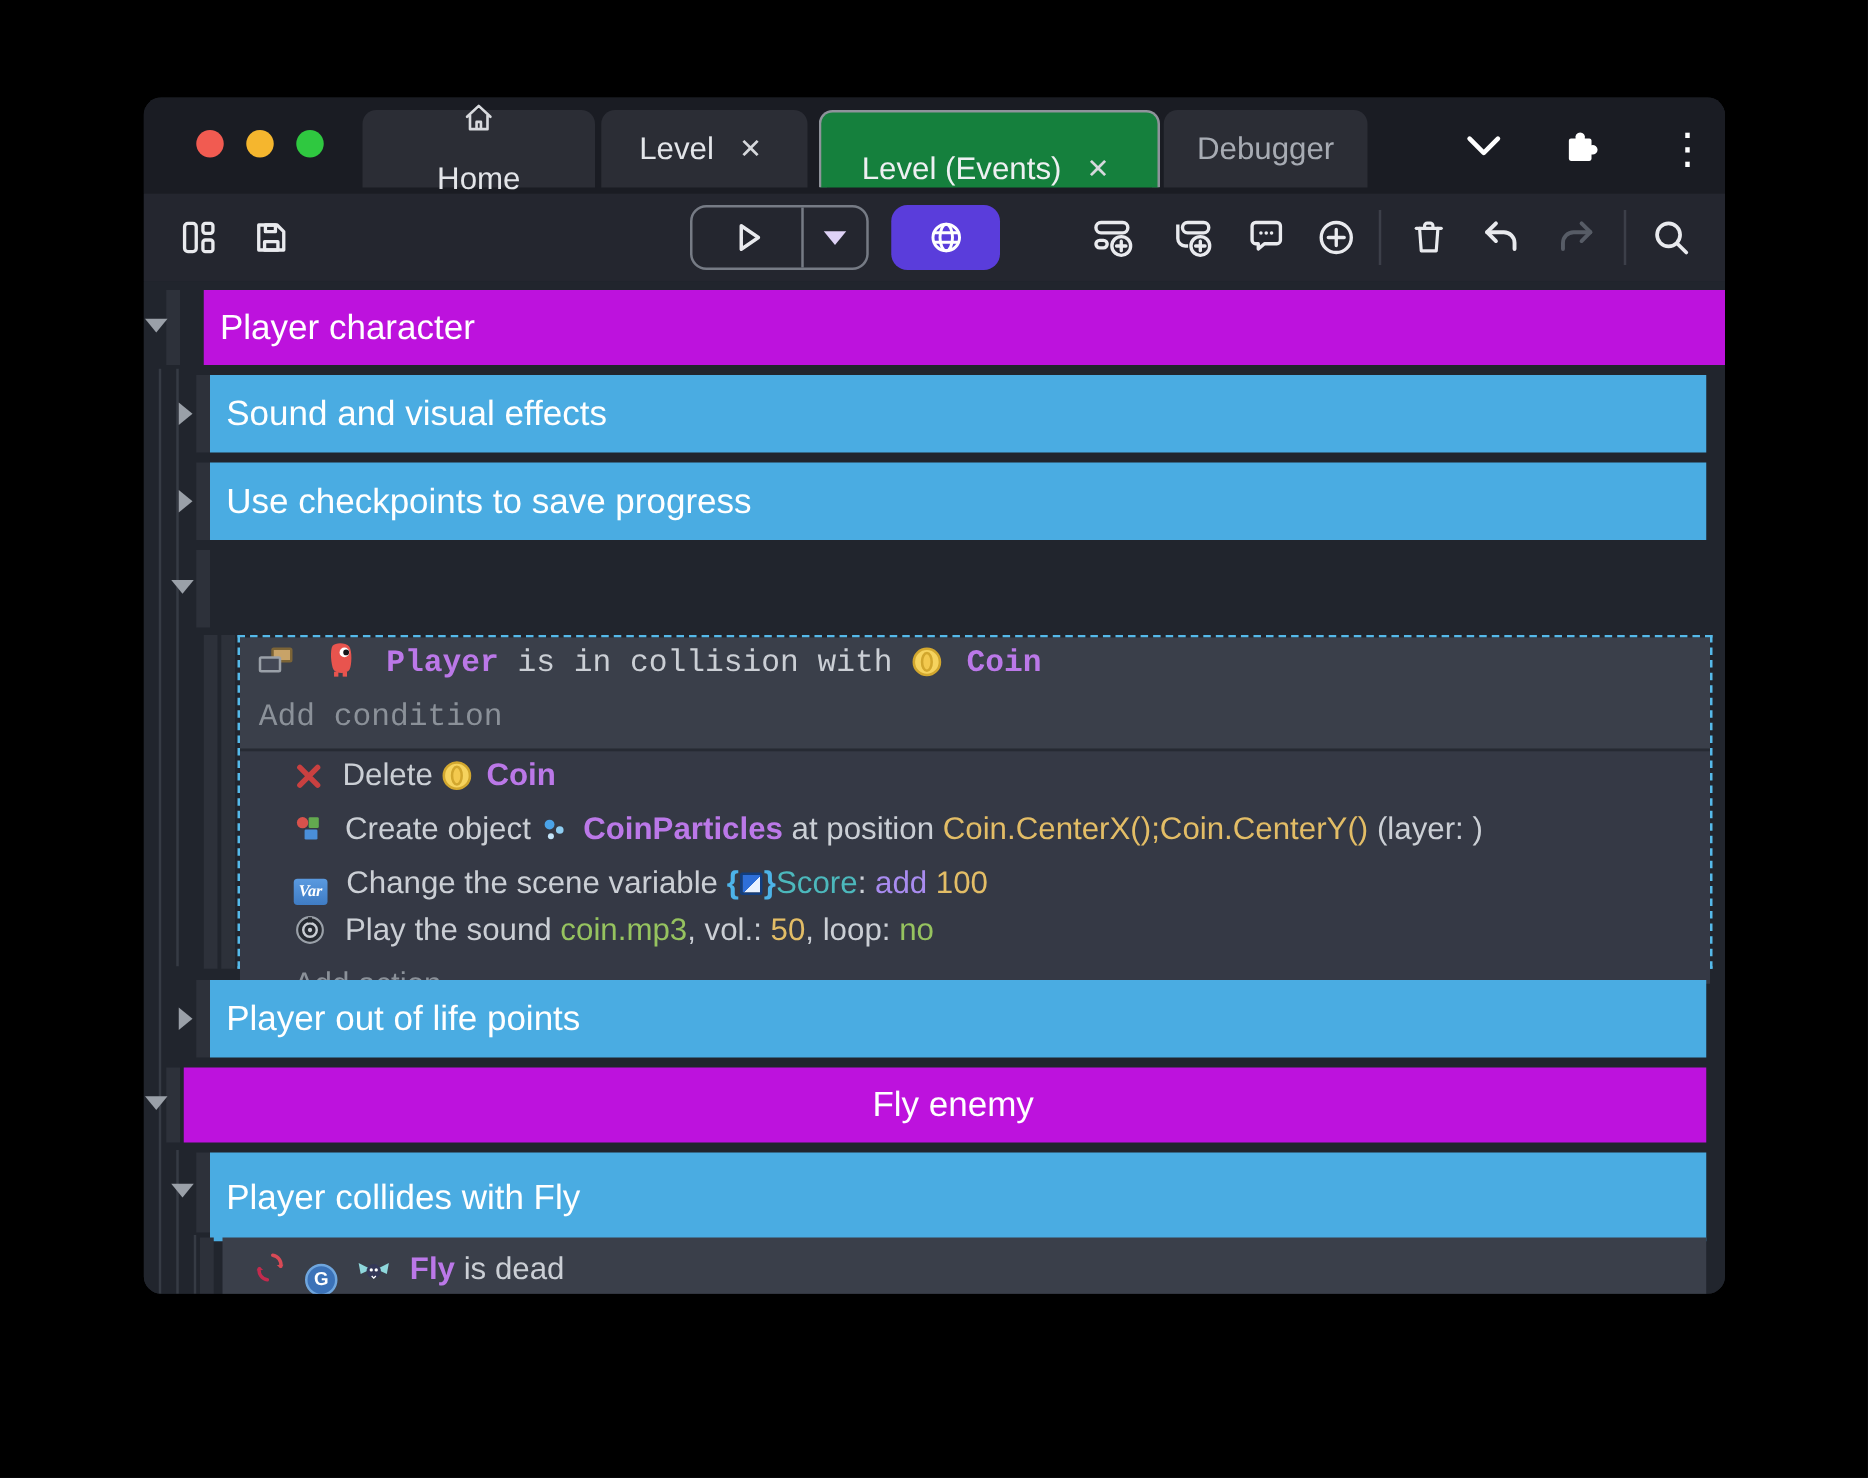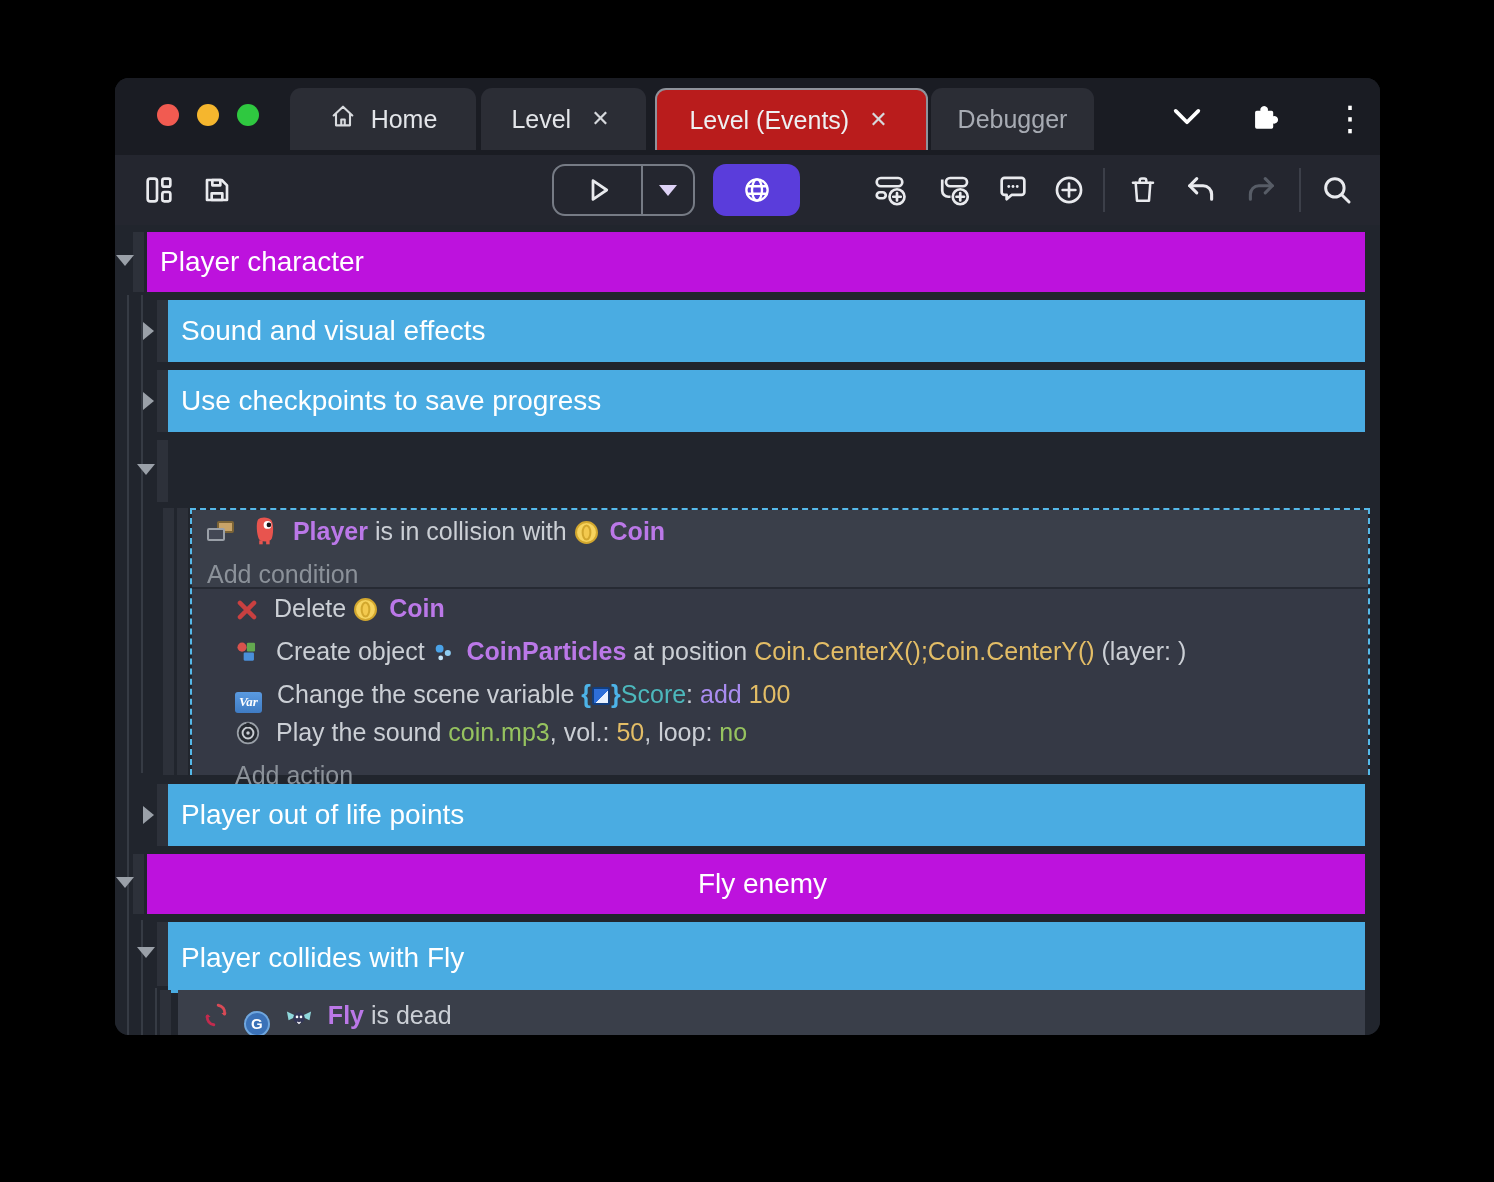--- a/index.html
+++ b/index.html
@@ -14,21 +14,21 @@
   .titlebar { position:absolute; left:0; top:0; width:100%; height:77px; background:#1a1c23; }
   .tl { position:absolute; top:26px; width:22px; height:22px; border-radius:50%; }
   .tl.red { left:42px; background:#f15b51; }
   .tl.yellow { left:82px; background:#f5b62e; }
   .tl.green { left:122px; background:#2fc840; }
 
   .tab { position:absolute; top:10px; height:62px; border-radius:11px 11px 0 0;
     display:flex; align-items:center; justify-content:center; gap:14px;
     font-size:25px; color:#e3e5e9; }
   .tab.inactive { background:#2b2d35; }
-  .tab.active { background:#b91c1c; border:2px solid #8f939b; border-bottom:none; color:#eef0f2; }
+  .tab.active { background:#15803d; border:2px solid #8f939b; border-bottom:none; color:#eef0f2;align-items:flex-end; }
   .tab .close { font-size:22px; color:#d6d8dc; padding:2px 6px; }
   .tab.dim { color:#a7abb3; }
 
   .tbicon { position:absolute; top:22px; color:#e9eaee; }
 
   
   .toolbar { position:absolute; left:0; top:77px; width:100%; height:70px; background:#24262f; }
   .ticon { position:absolute; top:17px; width:36px; height:36px; display:flex; align-items:center; justify-content:center; }
   .tdivider { position:absolute; top:13px; width:2px; height:44px; background:#3c3f49; }
 
@@ -92,21 +92,21 @@
 <body>
 
 <div class="screen">
 <div class="window">
 
   <div class="titlebar">
     <div class="tl red"></div>
     <div class="tl yellow"></div>
     <div class="tl green"></div>
 
-    <div class="tab inactive" style="left:175px;width:186px;">
+    <div class="tab inactive" style="left:175px;width:186px;flex-direction:column;">
       <span class="icn" style="margin:0;vertical-align:-3px;">
         <svg width="28" height="28" viewBox="0 0 24 24" fill="none" stroke="#d8dade" stroke-width="1.8" stroke-linejoin="round" stroke-linecap="round">
               <path d="M4 11.5 12 4l8 7.5M6 10.5V20h12v-9.5M10.5 20v-5h3v5"></path>
             </svg>
       </span>
       <span>Home</span>
     </div>
 
     <div class="tab inactive" style="left:366px;width:165px;">
       <span>Level</span>
@@ -235,21 +235,21 @@
 
   <div class="sheet">
 
     <div class="guide" style="left:12px;top:70px;height:740px;"></div>
     <div class="guide" style="left:26px;top:70px;height:478px;"></div>
     <div class="guide" style="left:26px;top:695px;height:115px;"></div>
     <div class="guide" style="left:40px;top:763px;height:47px;"></div>
 
     <div class="handle" style="left:18px;top:7px;height:60px;"></div>
     <div class="chev-down" style="left:1px;top:30px;"></div>
-    <div class="grouprow" style="top:7px;">
+    <div class="grouprow" style="top:7px;margin-left:16px;">
       <span>Player character</span>
     </div>
 
     <div class="handle" style="left:42px;top:75px;height:62px;"></div>
     <div class="chev-right" style="left:28px;top:97px;"></div>
     <div class="commentrow" style="top:75px;">
       <span>Sound and visual effects</span>
     </div>
 
     <div class="handle" style="left:42px;top:145px;height:62px;"></div>
@@ -257,21 +257,21 @@
     <div class="commentrow" style="top:145px;">
       <span>Use checkpoints to save progress</span>
     </div>
 
     <div class="handle" style="left:42px;top:215px;height:62px;"></div>
     <div class="chev-down" style="left:22px;top:239px;"></div>
 
     <div class="handle" style="left:48px;top:283px;height:267px;"></div>
     <div class="handle" style="left:62px;top:283px;height:267px;"></div>
     <div class="event" style="top:283px;height:267px;">
-      <div class="conds" style="height:77px;">
+      <div class="conds" style="height:89px;font-family:Liberation Mono, monospace;">
         <div class="evline">
           <span class="icn collision-ic"><span class="b1"></span><span class="b2"></span></span>
           <span class="icn">
             <svg width="26" height="30" viewBox="0 0 22 26">
                   <path d="M5 4C7 1.5 14 1.5 16.5 4.5c2.2 2.8 1.8 13 .3 16-1.6 3.2-9.6 3.2-11.2 0C4 17.5 3 7 5 4z" fill="#e8544e"></path>
                   <rect x="6" y="22" width="3" height="3.4" fill="#e8544e"></rect>
                   <rect x="12" y="22" width="3" height="3.4" fill="#e8544e"></rect>
                   <circle cx="13.2" cy="8.6" r="3.4" fill="#fff"></circle>
                   <circle cx="14.4" cy="8.6" r="2" fill="#15161a"></circle>
                 </svg>

